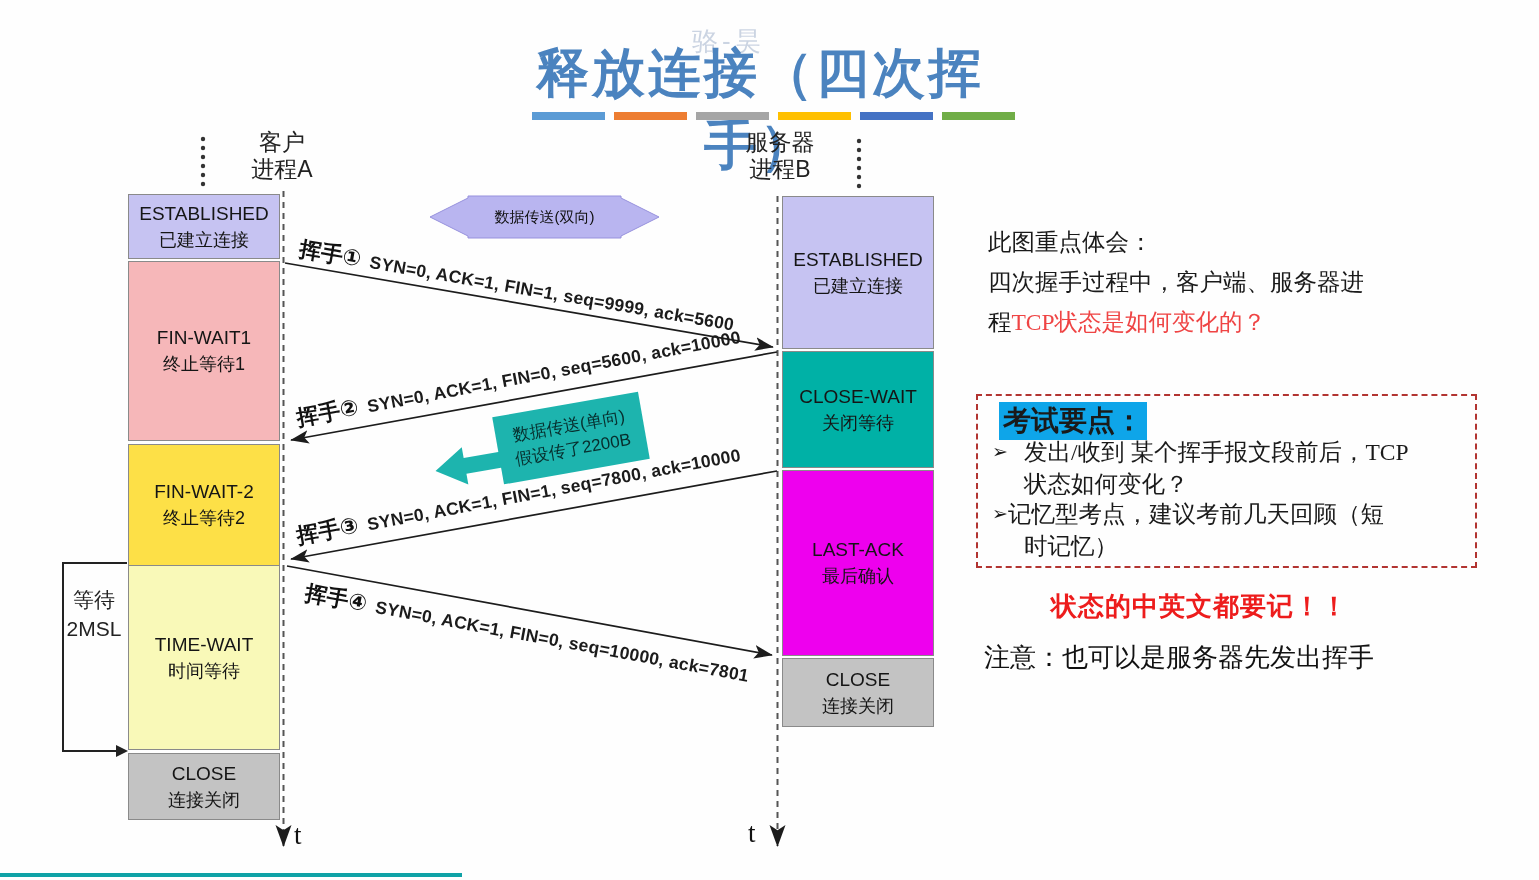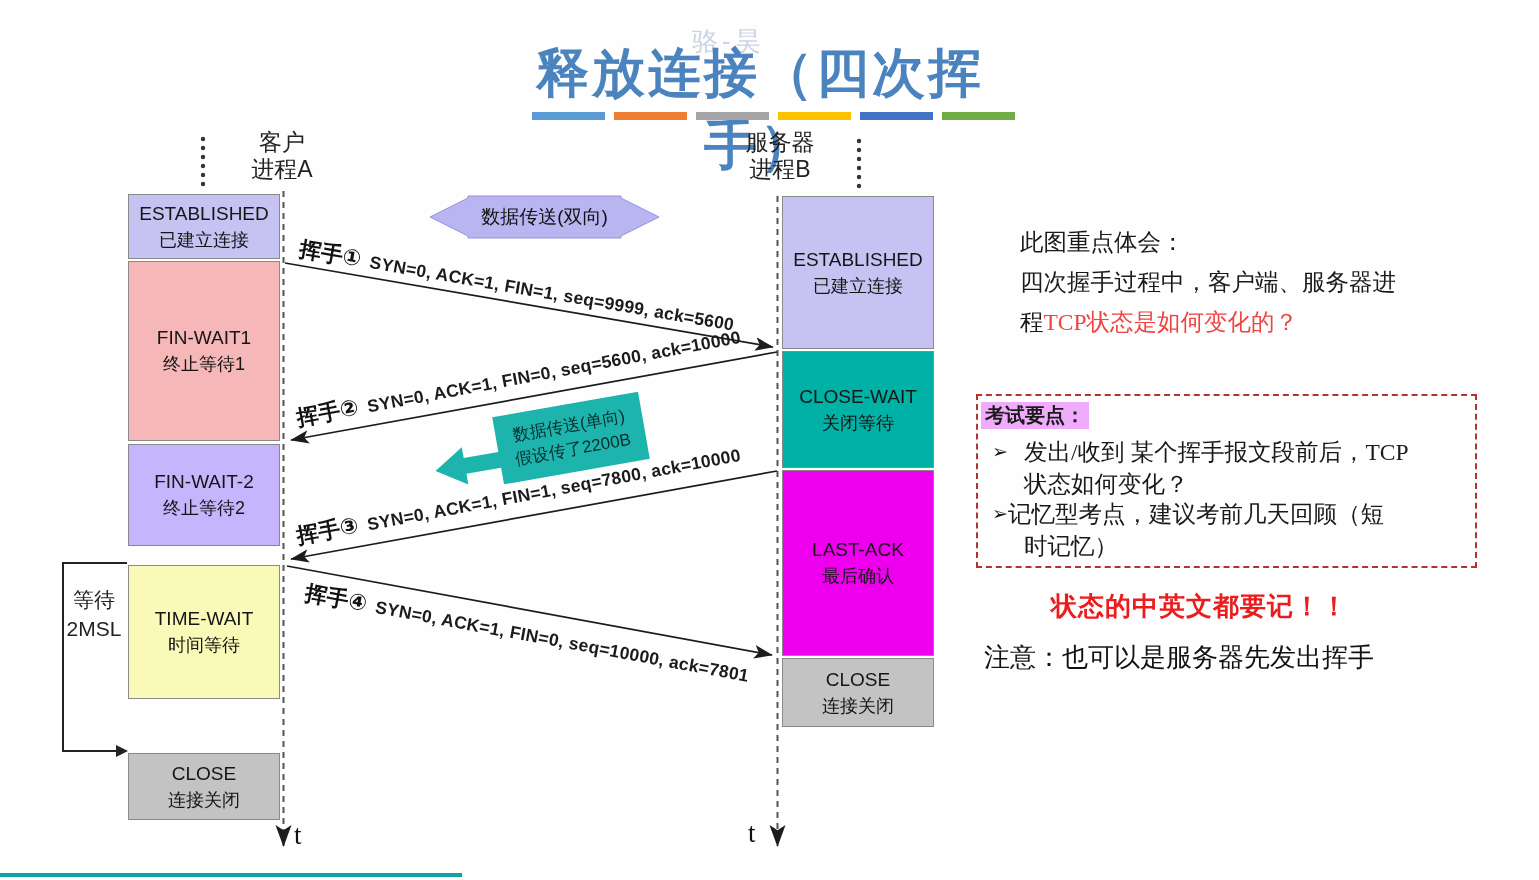--- a/index.html
+++ b/index.html
@@ -16,29 +16,29 @@
          text-align:center;color:#151515;}
   .state .en{font-size:19px;line-height:26px;}
   .state .zh{font-size:18px;line-height:26px;}
   .srv{left:782px;}
   .axis-t{font-family:"Liberation Serif",serif;font-size:27px;color:#111;}
   .msl{width:64px;text-align:center;font-size:21px;line-height:29px;color:#222;}
   .msg{display:flex;align-items:baseline;gap:9px;white-space:nowrap;transform-origin:left top;}
   .msg .lb{font-size:22px;font-weight:bold;color:#111;}
   .msg .tx{font-size:17.5px;font-weight:600;color:#1b1b1b;letter-spacing:.3px;}
   .bi-label{left:468px;top:196px;width:153px;height:42px;display:flex;align-items:center;
-            justify-content:center;font-size:19px;color:#111;}
+            justify-content:center;font-size:15px;color:#111;}
   .uni-box{left:497px;top:404px;width:148px;height:68px;background:#1db4ae;
            transform:rotate(-10deg);display:flex;flex-direction:column;align-items:center;
            justify-content:center;font-size:17px;line-height:24px;color:#072e2d;}
-  .focus{font-family:"Liberation Serif","DejaVu Serif",serif;font-size:23.5px;line-height:40px;color:#1a1a1a;margin-left:32px;}
+  .focus{font-family:"Liberation Serif","DejaVu Serif",serif;font-size:23.5px;line-height:40px;color:#1a1a1a;}
   .red{color:#ef4444;}
   .exam-box{left:976px;top:394px;width:501px;height:174px;border:2.5px dashed #b23431;box-sizing:border-box;}
   .exam-box *{font-family:"Liberation Serif","DejaVu Serif",serif;color:#1a1a1a;}
-  .exam-title{left:3px;top:6px;font-size:20px;font-weight:bold;background:#f0abfc;padding:0 4px;}
+  .exam-title{left:21px;top:6px;font-size:28px;font-weight:bold;background:#0ea5e9;padding:0 4px;}
   .exam-line{font-size:23.5px;white-space:nowrap;}
   .exam-glyph{font-size:19px;font-family:"DejaVu Sans",sans-serif;}
   .warning{font-size:26px;font-weight:bold;color:#ed1c1c;letter-spacing:1px;}
   .note{font-family:"Liberation Serif","DejaVu Serif",serif;font-size:26px;color:#111;}
   .bottom-line{left:0;top:873px;width:462px;height:4px;background:#0fa2a6;}
   svg.overlay{position:absolute;left:0;top:0;pointer-events:none;}
 </style>
 </head>
 <body>
 
@@ -65,25 +65,25 @@
   </div>
 
   <div class="abs state" style="top: 194px; height: 65px; background-color: rgb(198, 195, 242);">
     <div class="en">ESTABLISHED</div>
     <div class="zh">已建立连接</div>
   </div>
   <div class="abs state" style="top: 261px; height: 180px; background-color: rgb(246, 183, 185);">
     <div class="en">FIN-WAIT1</div>
     <div class="zh">终止等待1</div>
   </div>
-  <div class="abs state" style="top: 444px; height: 102px; background-color: #c4b5fd;">
+  <div class="abs state" style="top: 444px; height: 122px; background-color: #fde047;">
     <div class="en">FIN-WAIT-2</div>
     <div class="zh">终止等待2</div>
   </div>
-  <div class="abs state" style="top: 565px; height: 134px; background-color: rgb(249, 249, 184);">
+  <div class="abs state" style="top: 565px; height: 185px; background-color: rgb(249, 249, 184);">
     <div class="en">TIME-WAIT</div>
     <div class="zh">时间等待</div>
   </div>
   <div class="abs state" style="top: 753px; height: 67px; background-color: rgb(195, 195, 195);">
     <div class="en">CLOSE</div>
     <div class="zh">连接关闭</div>
   </div>
 
   <div class="abs state srv" style="top: 196px; height: 153px; background-color: rgb(198, 195, 242);">
     <div class="en">ESTABLISHED</div>

